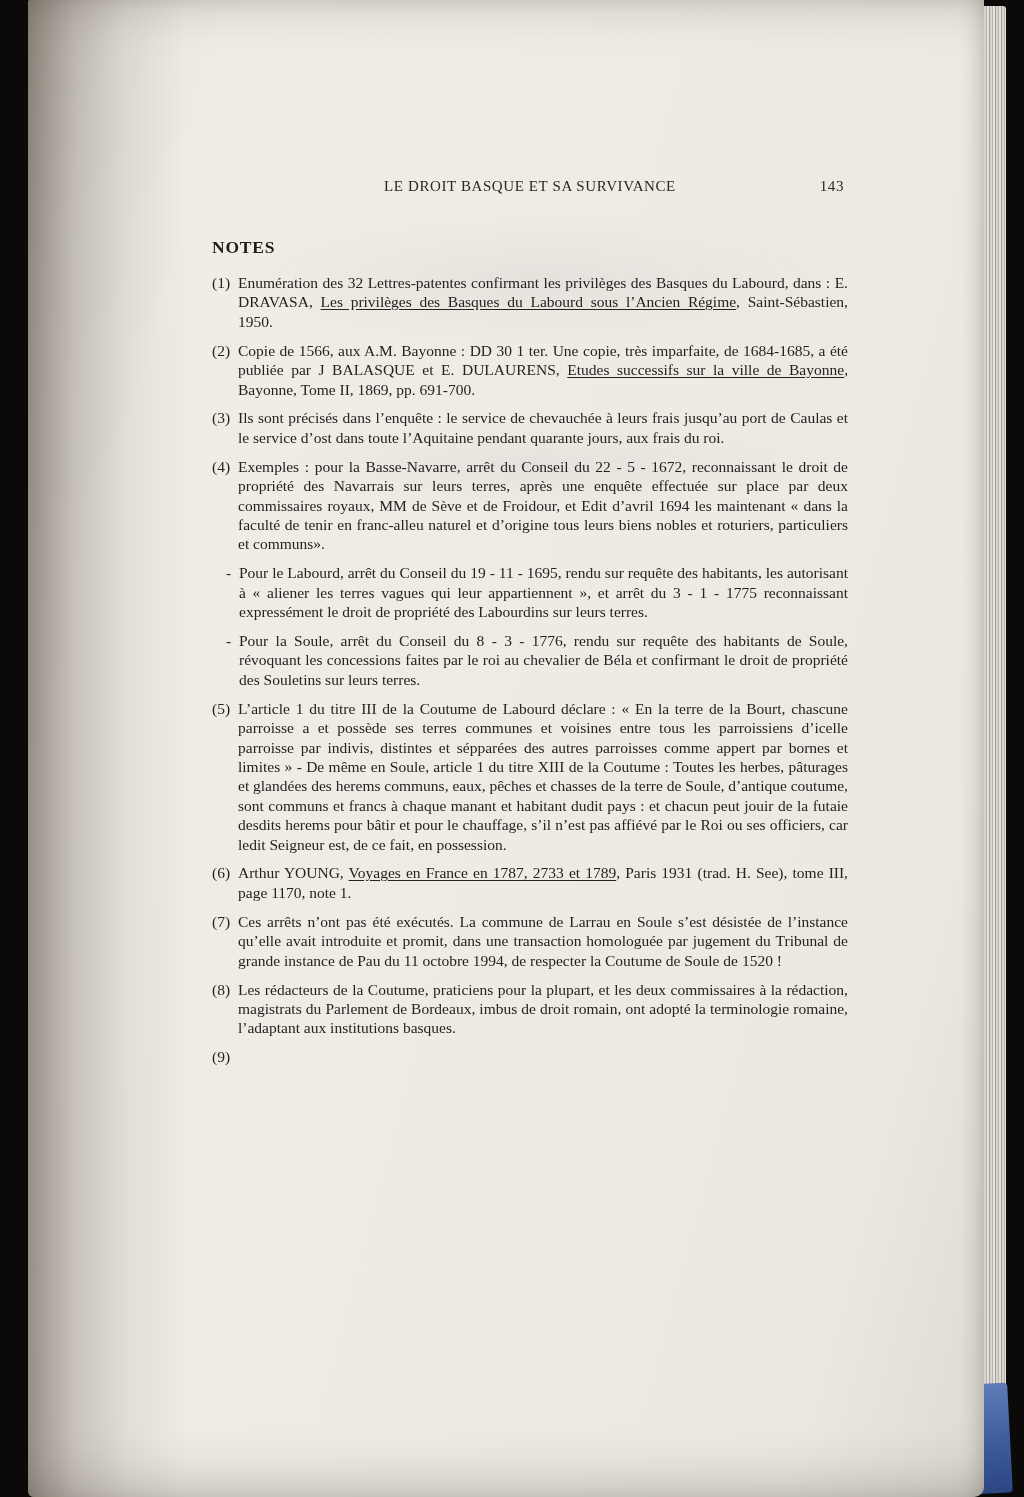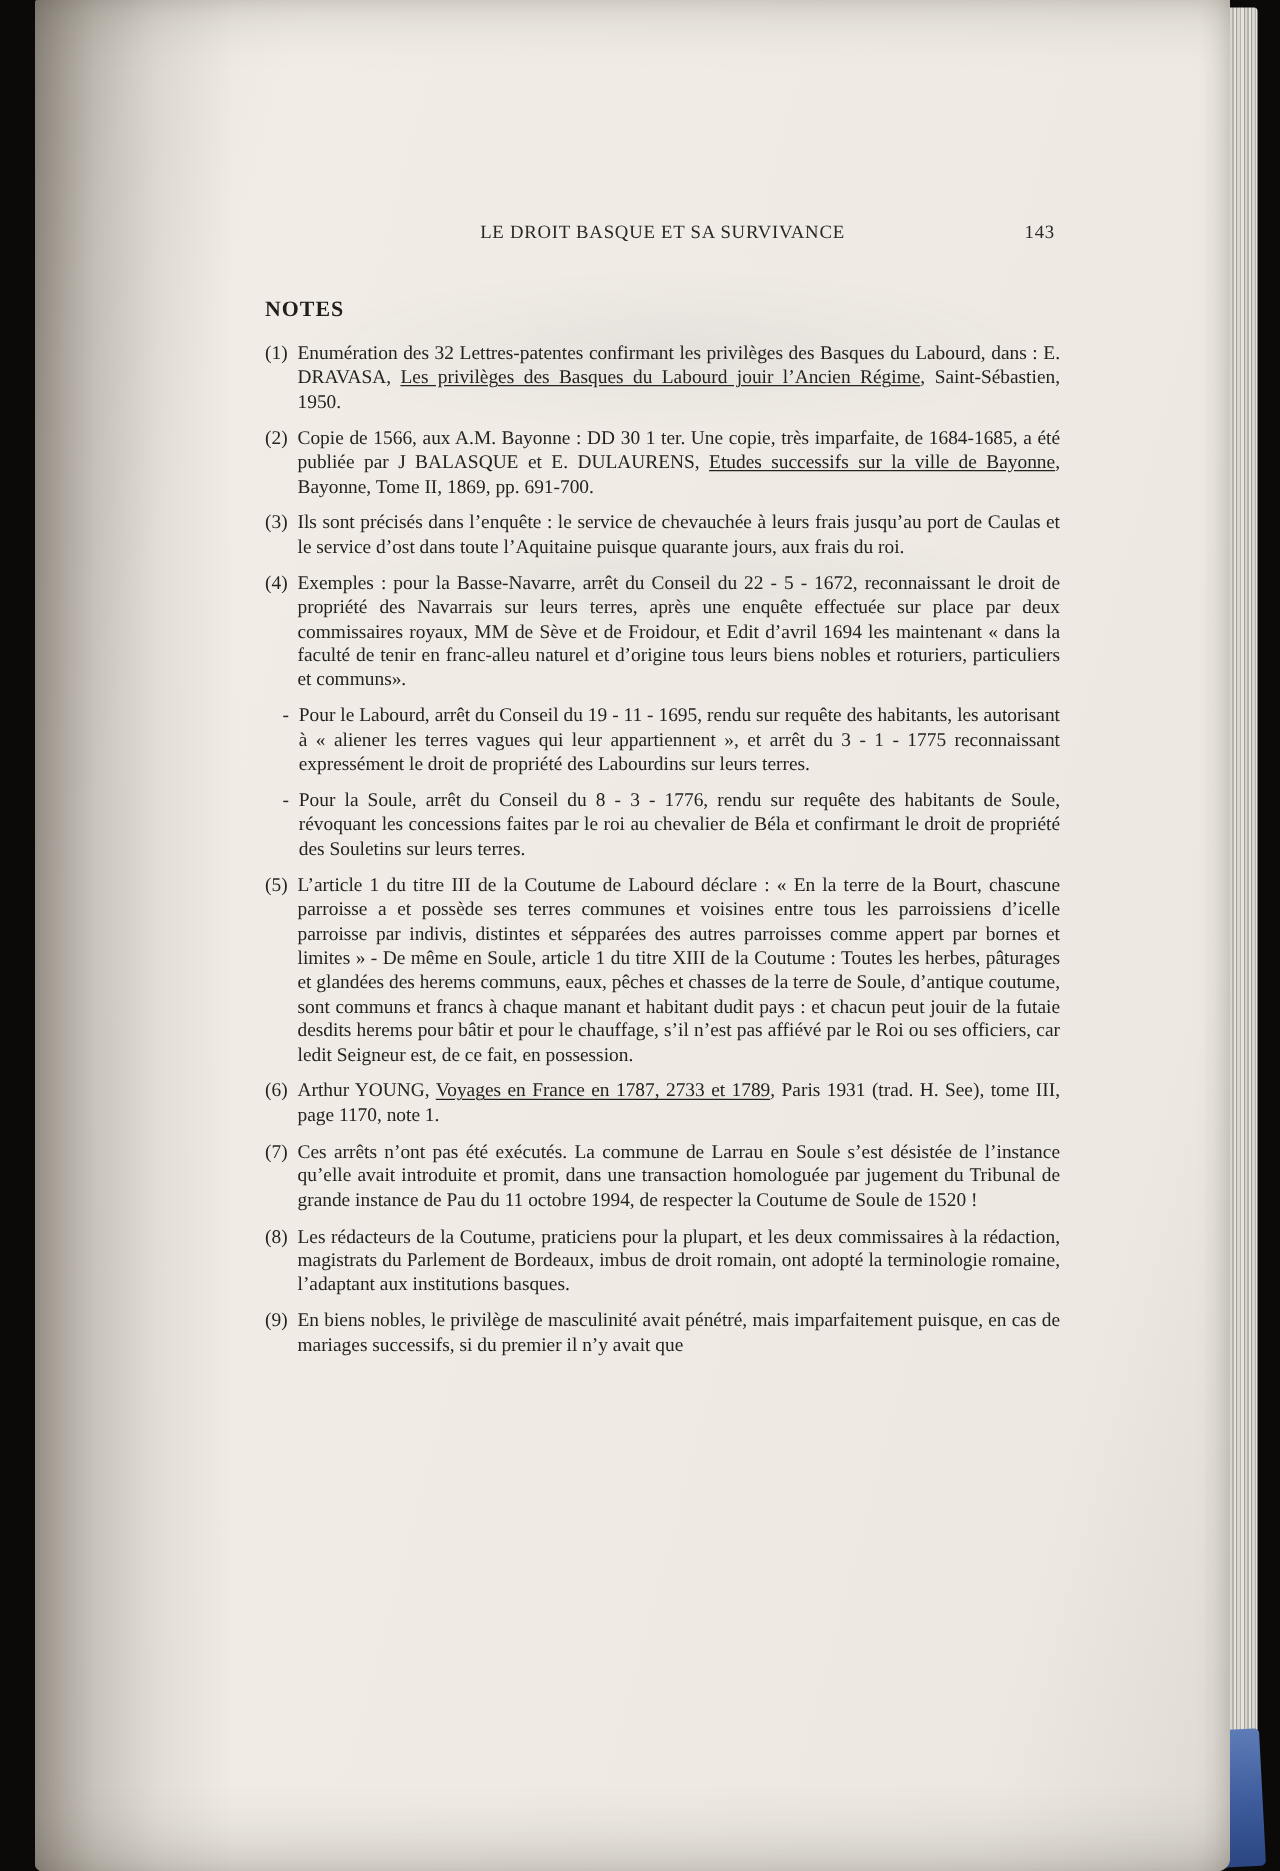--- a/index.html
+++ b/index.html
@@ -102,27 +102,27 @@
 
     <div class="content">
       <div class="running-head">
         <span class="head-title">LE DROIT BASQUE ET SA SURVIVANCE</span>
         <span class="page-number">143</span>
       </div>
 
       <div class="section-title">NOTES</div>
 
       <div class="notes-list" id="notes-list">
-          <div class="note"><span class="marker">(1)</span><span>Enumération des 32 Lettres-patentes confirmant les privilèges des Basques du Labourd, dans : E. DRAVASA,  </span><span class="u">Les privilèges des Basques du Labourd jouir l’Ancien Régime</span><span>, Saint-Sébastien, 1950.</span></div>
+          <div class="note"><span class="marker">(1)</span><span>Enumération des 32 Lettres-patentes confirmant les privilèges des Basques du Labourd, dans : E. DRAVASA,  </span><span class="u">Les privilèges des Basques du Labourd sous l’Ancien Régime</span><span>, Saint-Sébastien, 1950.</span></div>
           <div class="note"><span class="marker">(2)</span><span>Copie de 1566, aux A.M. Bayonne : DD 30 1 ter. Une copie, très imparfaite, de 1684-1685, a été publiée par J BALASQUE et E. DULAURENS, </span><span class="u">Etudes successifs sur la ville de Bayonne</span><span>, Bayonne, Tome II, 1869, pp. 691-700.</span></div>
-          <div class="note"><span class="marker">(3)</span><span>Ils sont précisés dans l’enquête : le service de chevauchée à leurs frais jusqu’au port de Caulas et le service d’ost dans toute l’Aquitaine puisque quarante jours, aux frais du roi.</span></div>
+          <div class="note"><span class="marker">(3)</span><span>Ils sont précisés dans l’enquête : le service de chevauchée à leurs frais jusqu’au port de Caulas et le service d’ost dans toute l’Aquitaine pendant quarante jours, aux frais du roi.</span></div>
           <div class="note"><span class="marker">(4)</span><span>Exemples : pour la Basse-Navarre, arrêt du Conseil du 22 - 5 - 1672, reconnaissant le droit de propriété des Navarrais sur leurs terres, après une enquête effectuée sur place par deux commissaires royaux, MM de Sève et de Froidour, et Edit d’avril 1694 les maintenant « dans la faculté de tenir en franc-alleu naturel et d’origine tous leurs biens nobles et roturiers, particuliers et communs».</span></div>
           <div class="note sub"><span class="marker">-</span><span>Pour le Labourd, arrêt du Conseil du 19 - 11 - 1695, rendu sur requête des habitants, les autorisant à « aliener les terres vagues qui leur appartiennent », et arrêt du 3 - 1 - 1775 reconnaissant expressément le droit de propriété des Labourdins sur leurs terres.</span></div>
           <div class="note sub"><span class="marker">-</span><span>Pour la Soule, arrêt du Conseil du 8 - 3 - 1776, rendu sur requête des habitants de Soule, révoquant les concessions faites par le roi au chevalier de Béla et confirmant le droit de propriété des Souletins sur leurs terres.</span></div>
           <div class="note"><span class="marker">(5)</span><span>L’article 1 du titre III de la Coutume de Labourd déclare : « En la terre de la Bourt, chascune parroisse a et possède ses terres communes et voisines entre tous les parroissiens d’icelle parroisse par indivis, distintes et sépparées des autres parroisses comme appert par bornes et limites » - De même en Soule, article 1 du titre XIII de la Coutume : Toutes les herbes, pâturages et  glandées des herems communs, eaux, pêches et chasses de la terre de Soule, d’antique coutume, sont communs et francs à chaque manant et habitant dudit pays :  et chacun peut jouir de la futaie desdits herems pour bâtir et pour le chauffage, s’il n’est pas affiévé par le Roi ou ses officiers, car ledit Seigneur est, de ce fait, en possession.</span></div>
           <div class="note"><span class="marker">(6)</span><span>Arthur YOUNG, </span><span class="u">Voyages en France en 1787, 2733 et 1789</span><span>, Paris 1931 (trad. H. See), tome III, page 1170, note 1.</span></div>
           <div class="note"><span class="marker">(7)</span><span>Ces arrêts n’ont pas été exécutés. La commune de Larrau en Soule s’est désistée de l’instance qu’elle avait introduite et promit, dans une transaction homologuée par jugement du Tribunal de grande instance de Pau du 11 octobre 1994, de respecter la Coutume de Soule de 1520 !</span></div>
           <div class="note"><span class="marker">(8)</span><span>Les rédacteurs de la Coutume, praticiens pour la plupart, et les deux commissaires à la rédaction, magistrats du Parlement de Bordeaux, imbus de droit romain, ont adopté la terminologie romaine, l’adaptant aux institutions basques.</span></div>
-          <div class="note"><span class="marker">(9)</span><span>En biens nobles, le privilège de masculinité avait pénétré, mais imparfaitement puisque, en cas de mariages successifs, si du premier il n’y avait que</span></div>
+          <div class="note"><span class="marker">(9)</span></div>
         </div>
     </div>
   </div>
 </div>
 
 </body></html>

